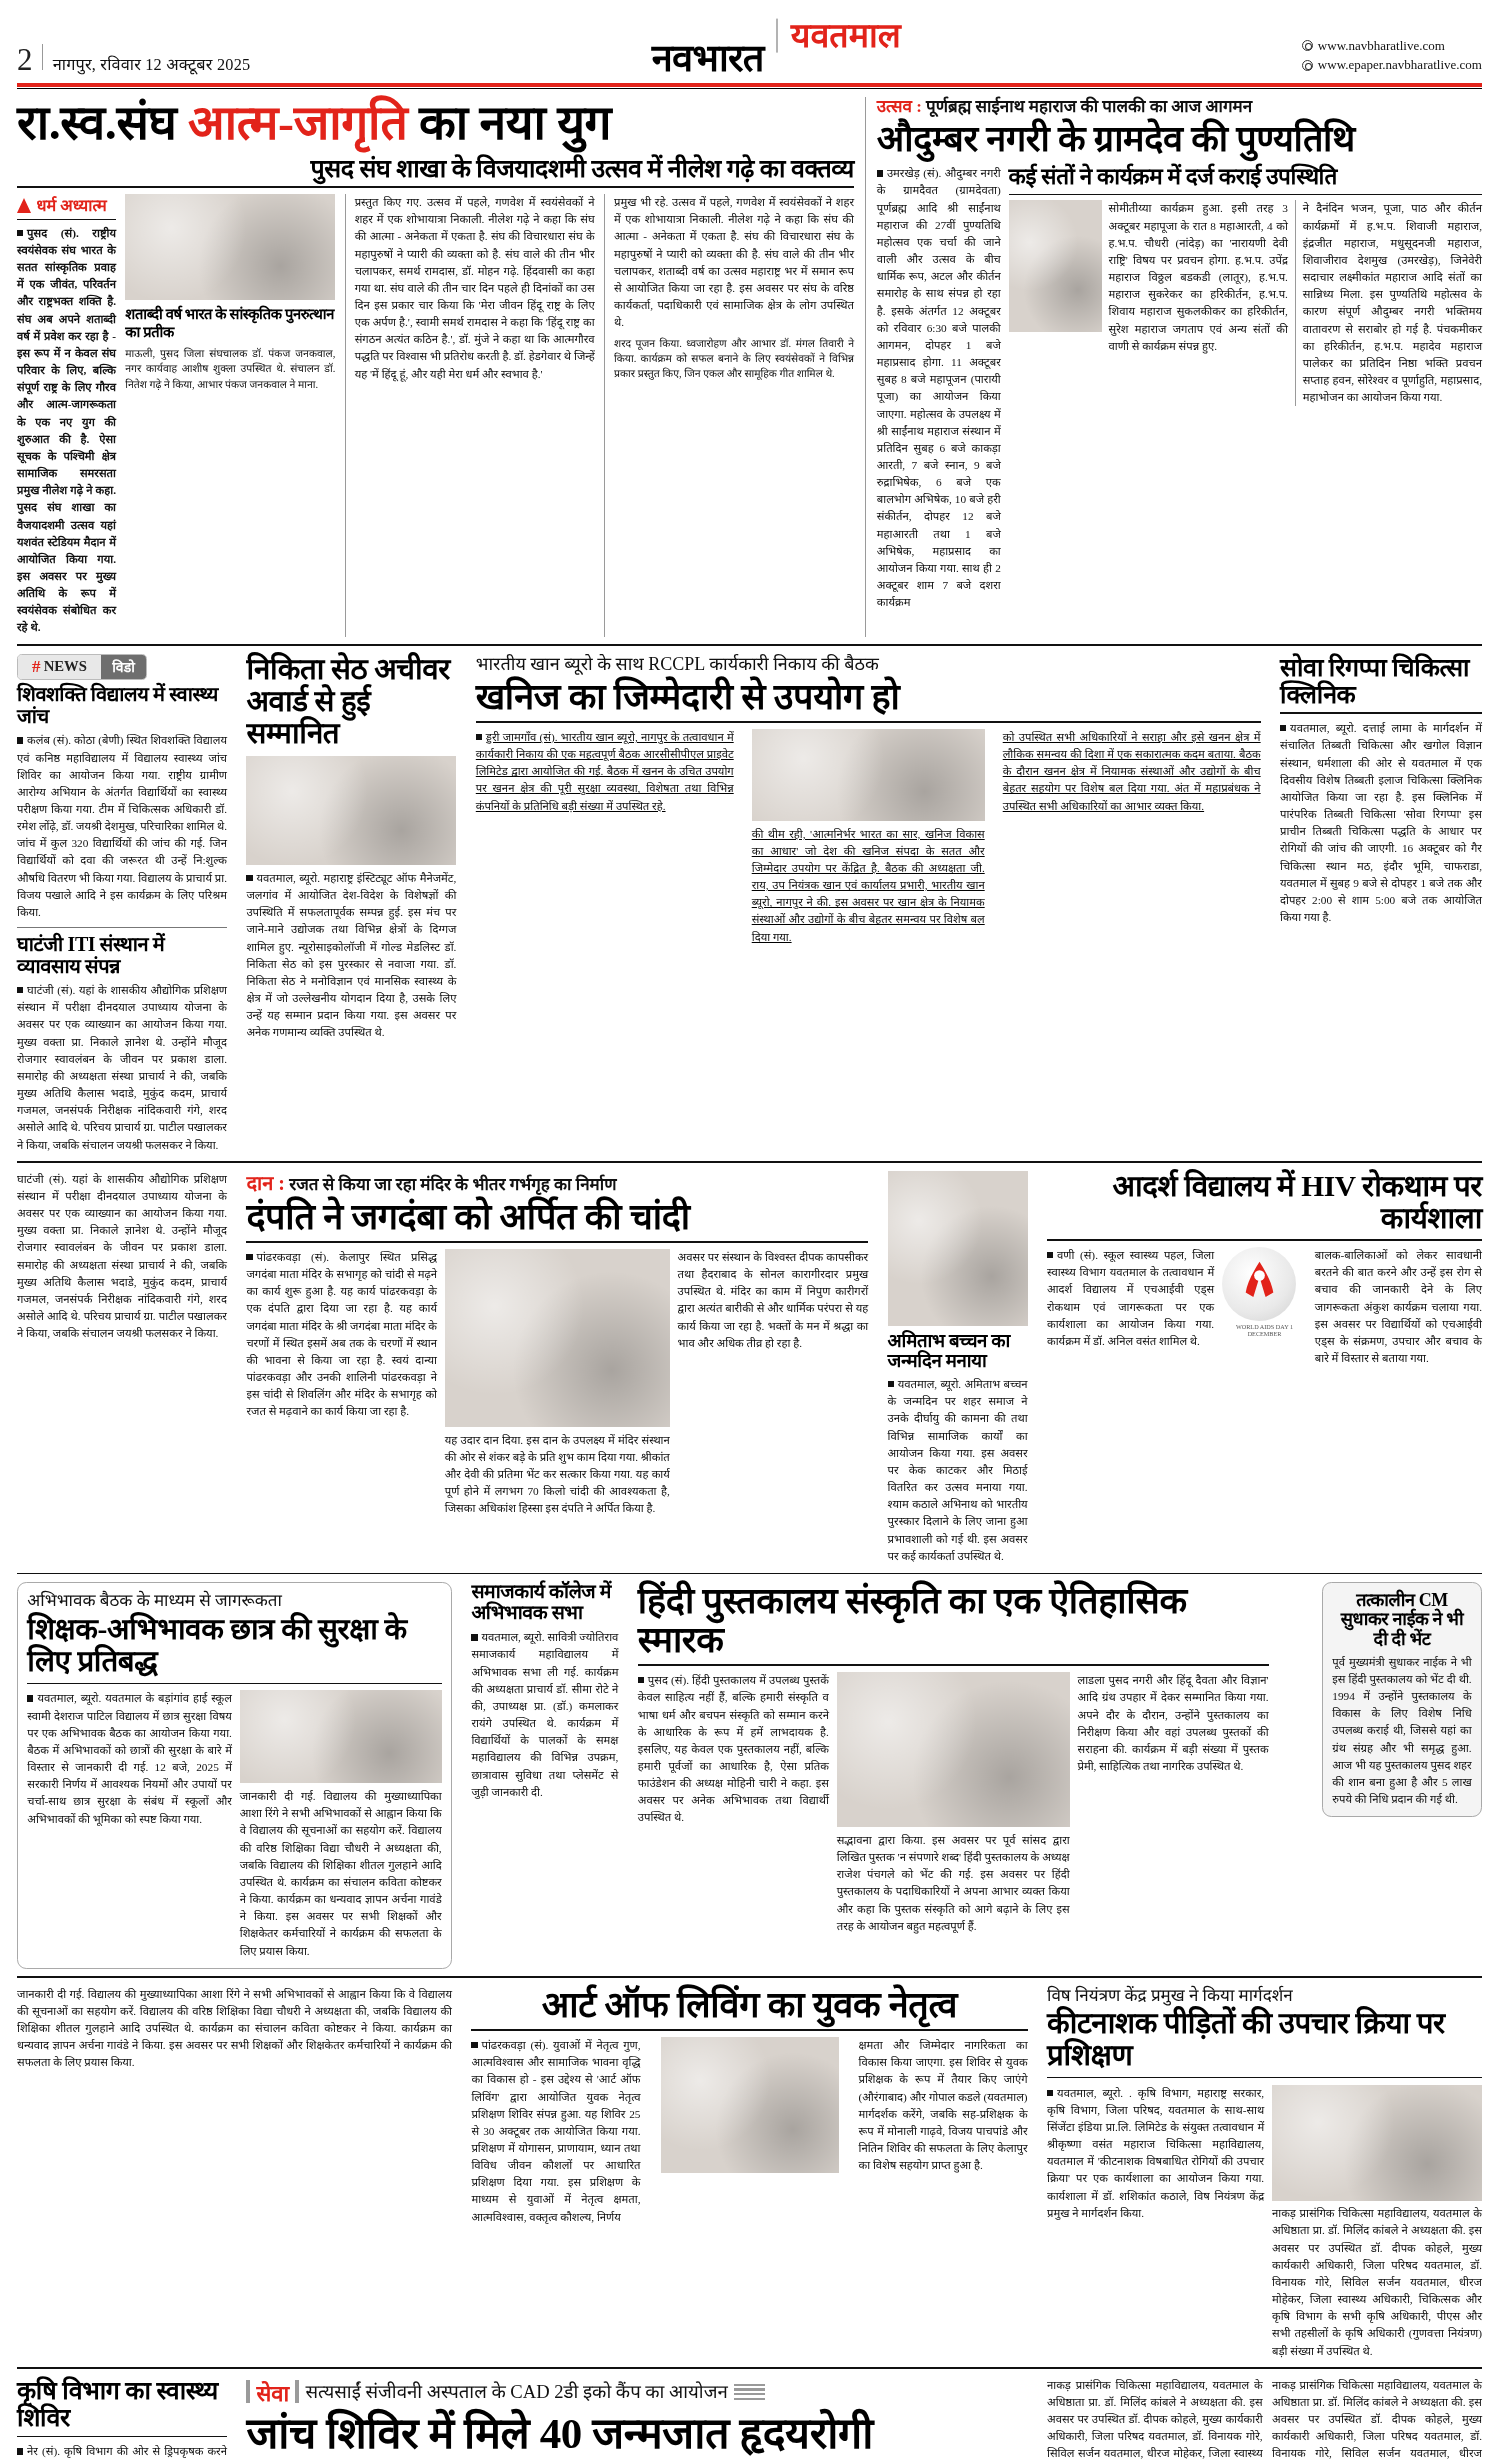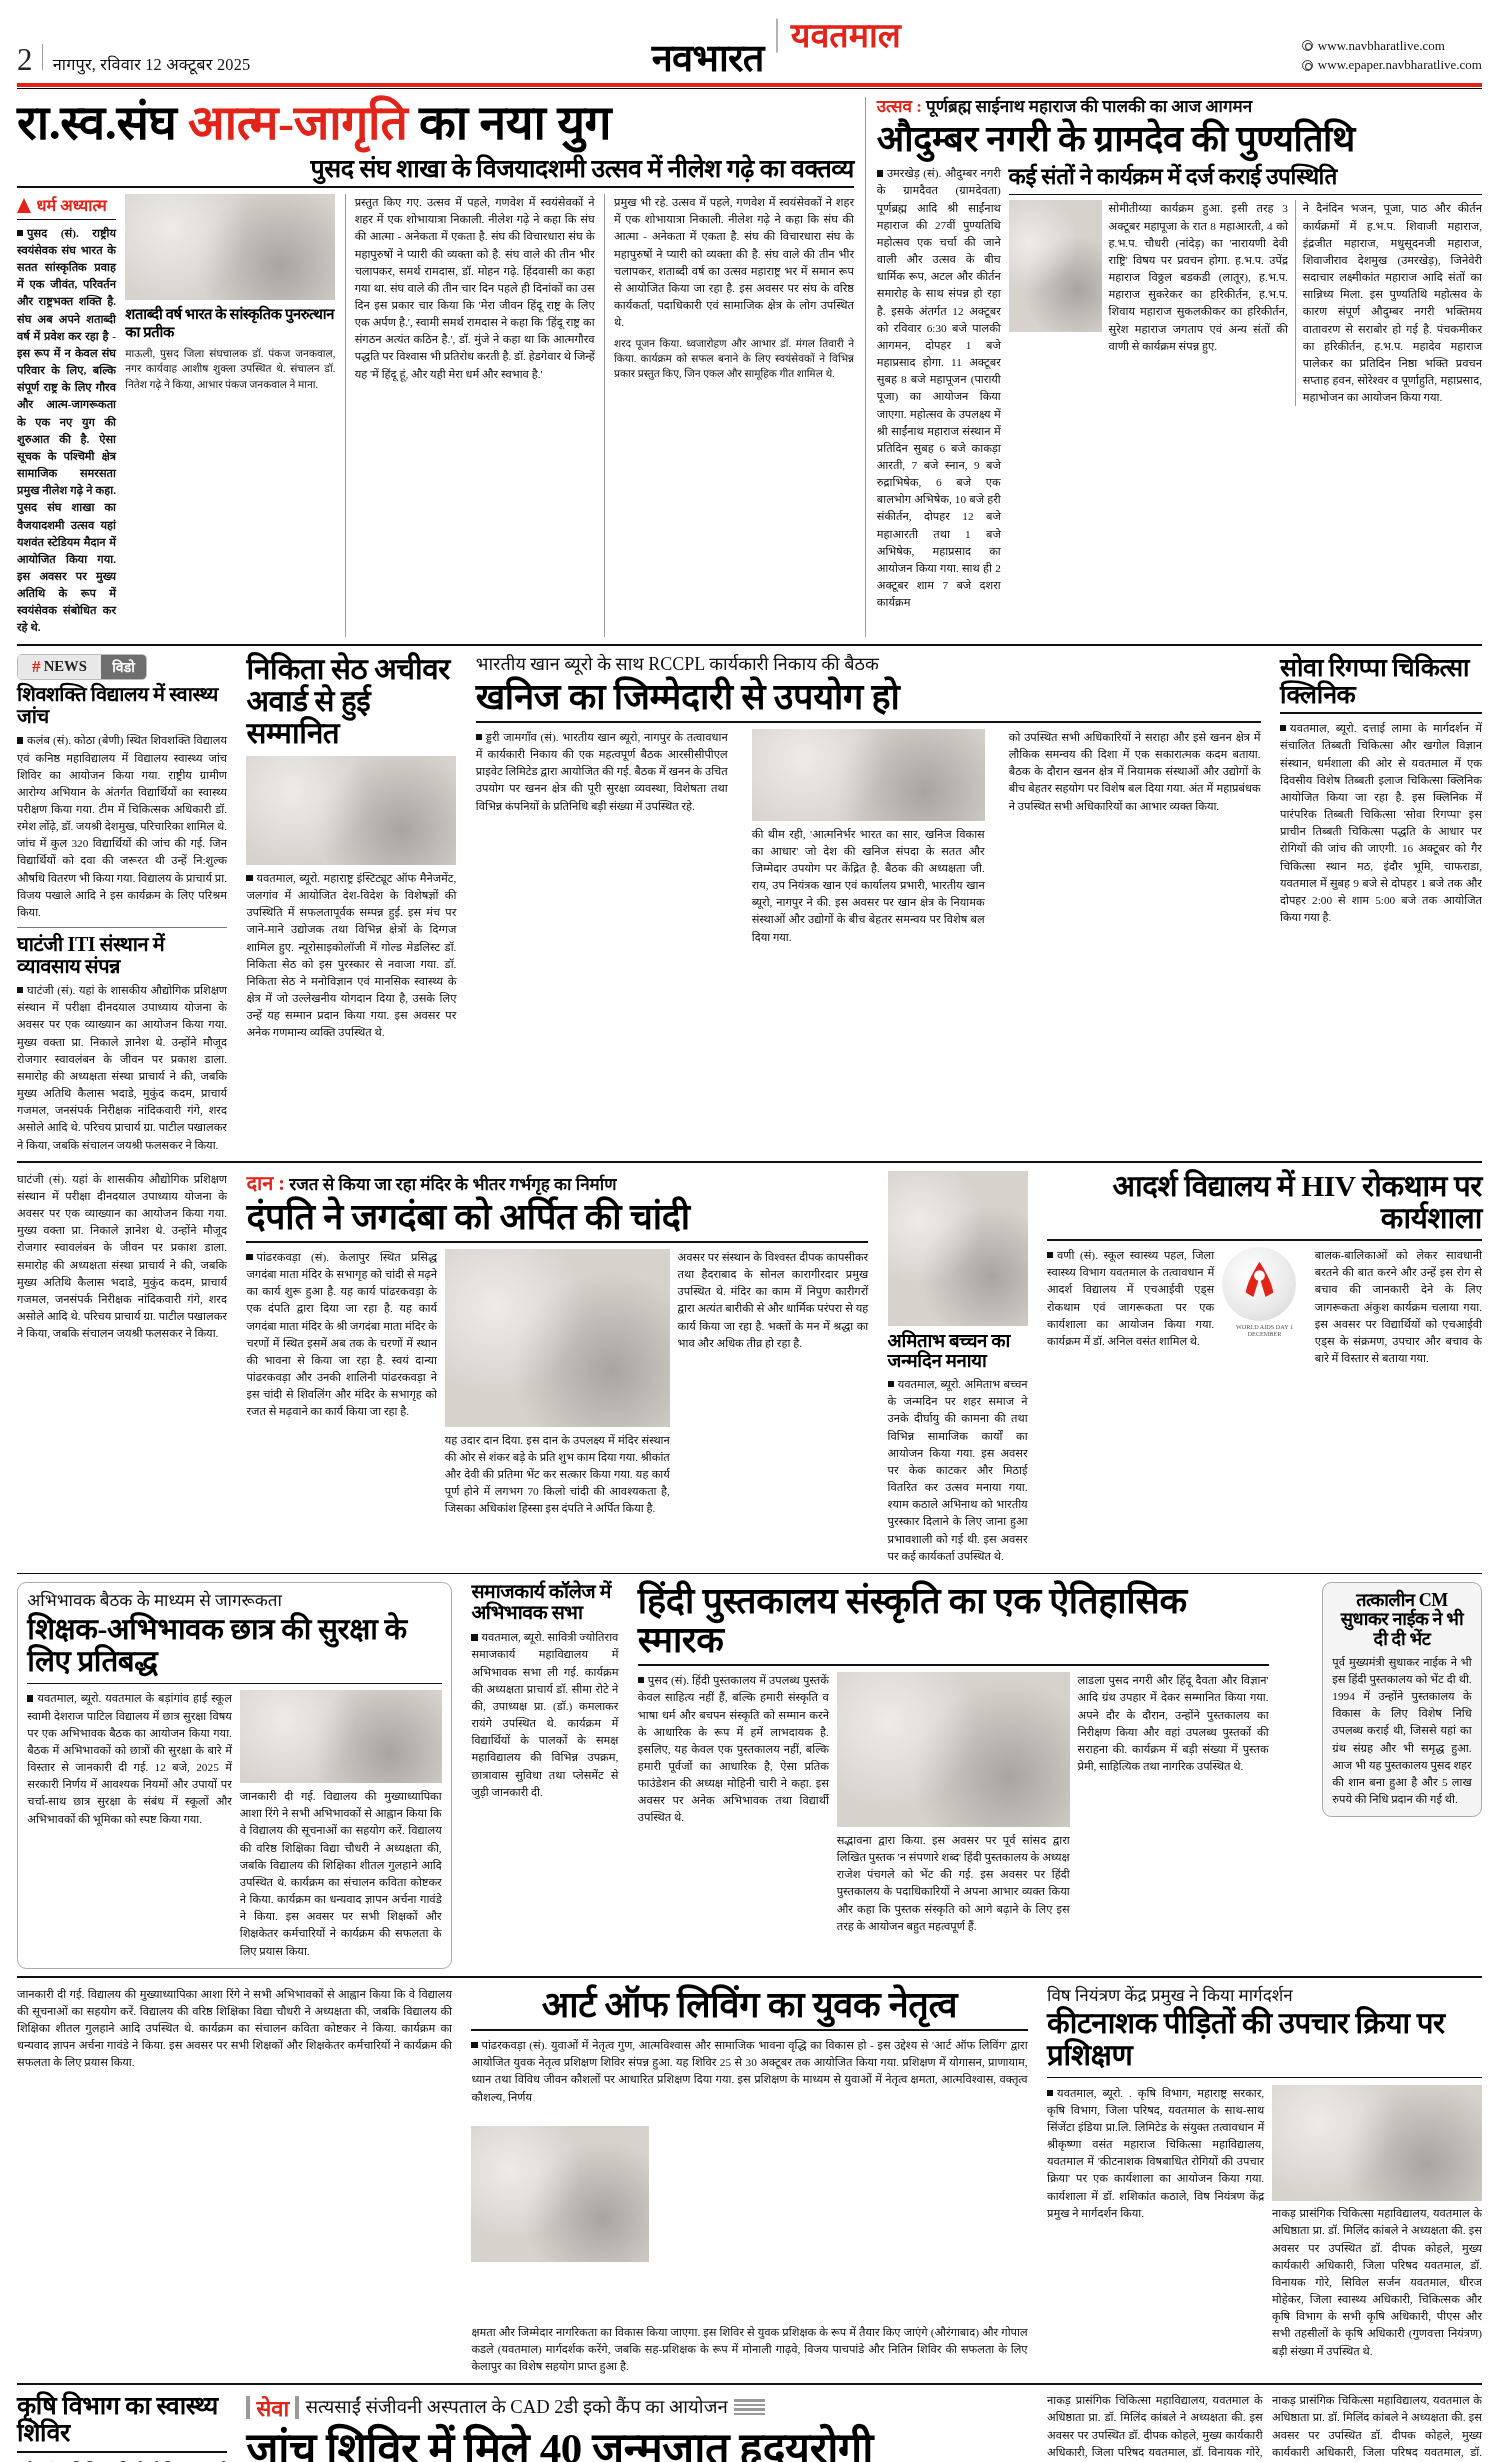--- a/index.html
+++ b/index.html
@@ -261,21 +261,21 @@
         <span class="sq"></span><span>यवतमाल, ब्यूरो. महाराष्ट्र इंस्टिट्यूट ऑफ मैनेजमेंट, जलगांव में आयोजित देश-विदेश के विशेषज्ञों की उपस्थिति में सफलतापूर्वक सम्पन्न हुई. इस मंच पर जाने-माने उद्योजक तथा विभिन्न क्षेत्रों के दिग्गज शामिल हुए. न्यूरोसाइकोलॉजी में गोल्ड मेडलिस्ट डॉ. निकिता सेठ को इस पुरस्कार से नवाजा गया. डॉ. निकिता सेठ ने मनोविज्ञान एवं मानसिक स्वास्थ्य के क्षेत्र में जो उल्लेखनीय योगदान दिया है, उसके लिए उन्हें यह सम्मान प्रदान किया गया. इस अवसर पर अनेक गणमान्य व्यक्ति उपस्थित थे.</span>
       </div>
     </div>
 
     <div class="vr"></div>
 
     <div class="col">
       <div class="kicker" style="font-weight:normal;font-size:18px;">भारतीय खान ब्यूरो के साथ RCCPL कार्यकारी निकाय की बैठक</div>
       <div class="hl hl-xl" style="margin-top:2.3px;">खनिज का जिम्मेदारी से उपयोग हो</div>
       <div class="hr-black" style="margin:4.7px 0 6.2px;"></div>
-      <div style="display:flex; gap:24px;">
+      <div style="display:flex; gap:18px;text-decoration:underline;">
         <div class="col body-txt">
           <span class="sq"></span><span>ड्डरी जामगाँव (सं). भारतीय खान ब्यूरो, नागपुर के तत्वावधान में कार्यकारी निकाय की एक महत्वपूर्ण बैठक आरसीसीपीएल प्राइवेट लिमिटेड द्वारा आयोजित की गई. बैठक में खनन के उचित उपयोग पर खनन क्षेत्र की पूरी सुरक्षा व्यवस्था, विशेषता तथा विभिन्न कंपनियों के प्रतिनिधि बड़ी संख्या में उपस्थित रहे.</span>
         </div>
         <div style="width:233px;flex:0 0 233px;">
           <div class="photo" style="height:92px;"></div>
           <div class="body-txt" style="margin-top:4.7px;">की थीम रही, 'आत्मनिर्भर भारत का सार, खनिज विकास का आधार' जो देश की खनिज संपदा के सतत और जिम्मेदार उपयोग पर केंद्रित है. बैठक की अध्यक्षता जी. राय, उप नियंत्रक खान एवं कार्यालय प्रभारी, भारतीय खान ब्यूरो, नागपुर ने की. इस अवसर पर खान क्षेत्र के नियामक संस्थाओं और उद्योगों के बीच बेहतर समन्वय पर विशेष बल दिया गया.</div>
         </div>
         <div class="col body-txt">को उपस्थित सभी अधिकारियों ने सराहा और इसे खनन क्षेत्र में लौकिक समन्वय की दिशा में एक सकारात्मक कदम बताया. बैठक के दौरान खनन क्षेत्र में नियामक संस्थाओं और उद्योगों के बीच बेहतर सहयोग पर विशेष बल दिया गया. अंत में महाप्रबंधक ने उपस्थित सभी अधिकारियों का आभार व्यक्त किया.</div>
       </div>
     </div>
@@ -415,21 +415,21 @@
 
     <div style="width:435px;flex:0 0 435px;">
       <div class="body-txt">जानकारी दी गई. विद्यालय की मुख्याध्यापिका आशा रिंगे ने सभी अभिभावकों से आह्वान किया कि वे विद्यालय की सूचनाओं का सहयोग करें. विद्यालय की वरिष्ठ शिक्षिका विद्या चौधरी ने अध्यक्षता की, जबकि विद्यालय की शिक्षिका शीतल गुलहाने आदि उपस्थित थे. कार्यक्रम का संचालन कविता कोष्टकर ने किया. कार्यक्रम का धन्यवाद ज्ञापन अर्चना गावंडे ने किया. इस अवसर पर सभी शिक्षकों और शिक्षकेतर कर्मचारियों ने कार्यक्रम की सफलता के लिए प्रयास किया.</div>
     </div>
 
     <div class="vr"></div>
 
     <div class="col">
       <div class="hl hl-xl" style="text-align:center;">आर्ट ऑफ लिविंग का युवक नेतृत्व</div>
       <div class="hr-black" style="margin:4.7px 0 6.2px;"></div>
-      <div style="display:flex;gap:20px;flex-direction:column;">
+      <div style="display:flex;gap:20px;">
         <div class="col body-txt">
           <span class="sq"></span><span>पांढरकवड़ा (सं). युवाओं में नेतृत्व गुण, आत्मविश्वास और सामाजिक भावना वृद्धि का विकास हो - इस उद्देश्य से 'आर्ट ऑफ लिविंग' द्वारा आयोजित युवक नेतृत्व प्रशिक्षण शिविर संपन्न हुआ. यह शिविर 25 से 30 अक्टूबर तक आयोजित किया गया. प्रशिक्षण में योगासन, प्राणायाम, ध्यान तथा विविध जीवन कौशलों पर आधारित प्रशिक्षण दिया गया. इस प्रशिक्षण के माध्यम से युवाओं में नेतृत्व क्षमता, आत्मविश्वास, वक्तृत्व कौशल्य, निर्णय</span>
         </div>
         <div style="width:178px;flex:0 0 178px;">
           <div class="photo" style="height:136px;"></div>
         </div>
         <div class="col body-txt">क्षमता और जिम्मेदार नागरिकता का विकास किया जाएगा. इस शिविर से युवक प्रशिक्षक के रूप में तैयार किए जाएंगे (औरंगाबाद) और गोपाल कडले (यवतमाल) मार्गदर्शक करेंगे, जबकि सह-प्रशिक्षक के रूप में मोनाली गाढ़वे, विजय पाचपांडे और नितिन शिविर की सफलता के लिए केलापुर का विशेष सहयोग प्राप्त हुआ है.</div>
       </div>
     </div>
 

